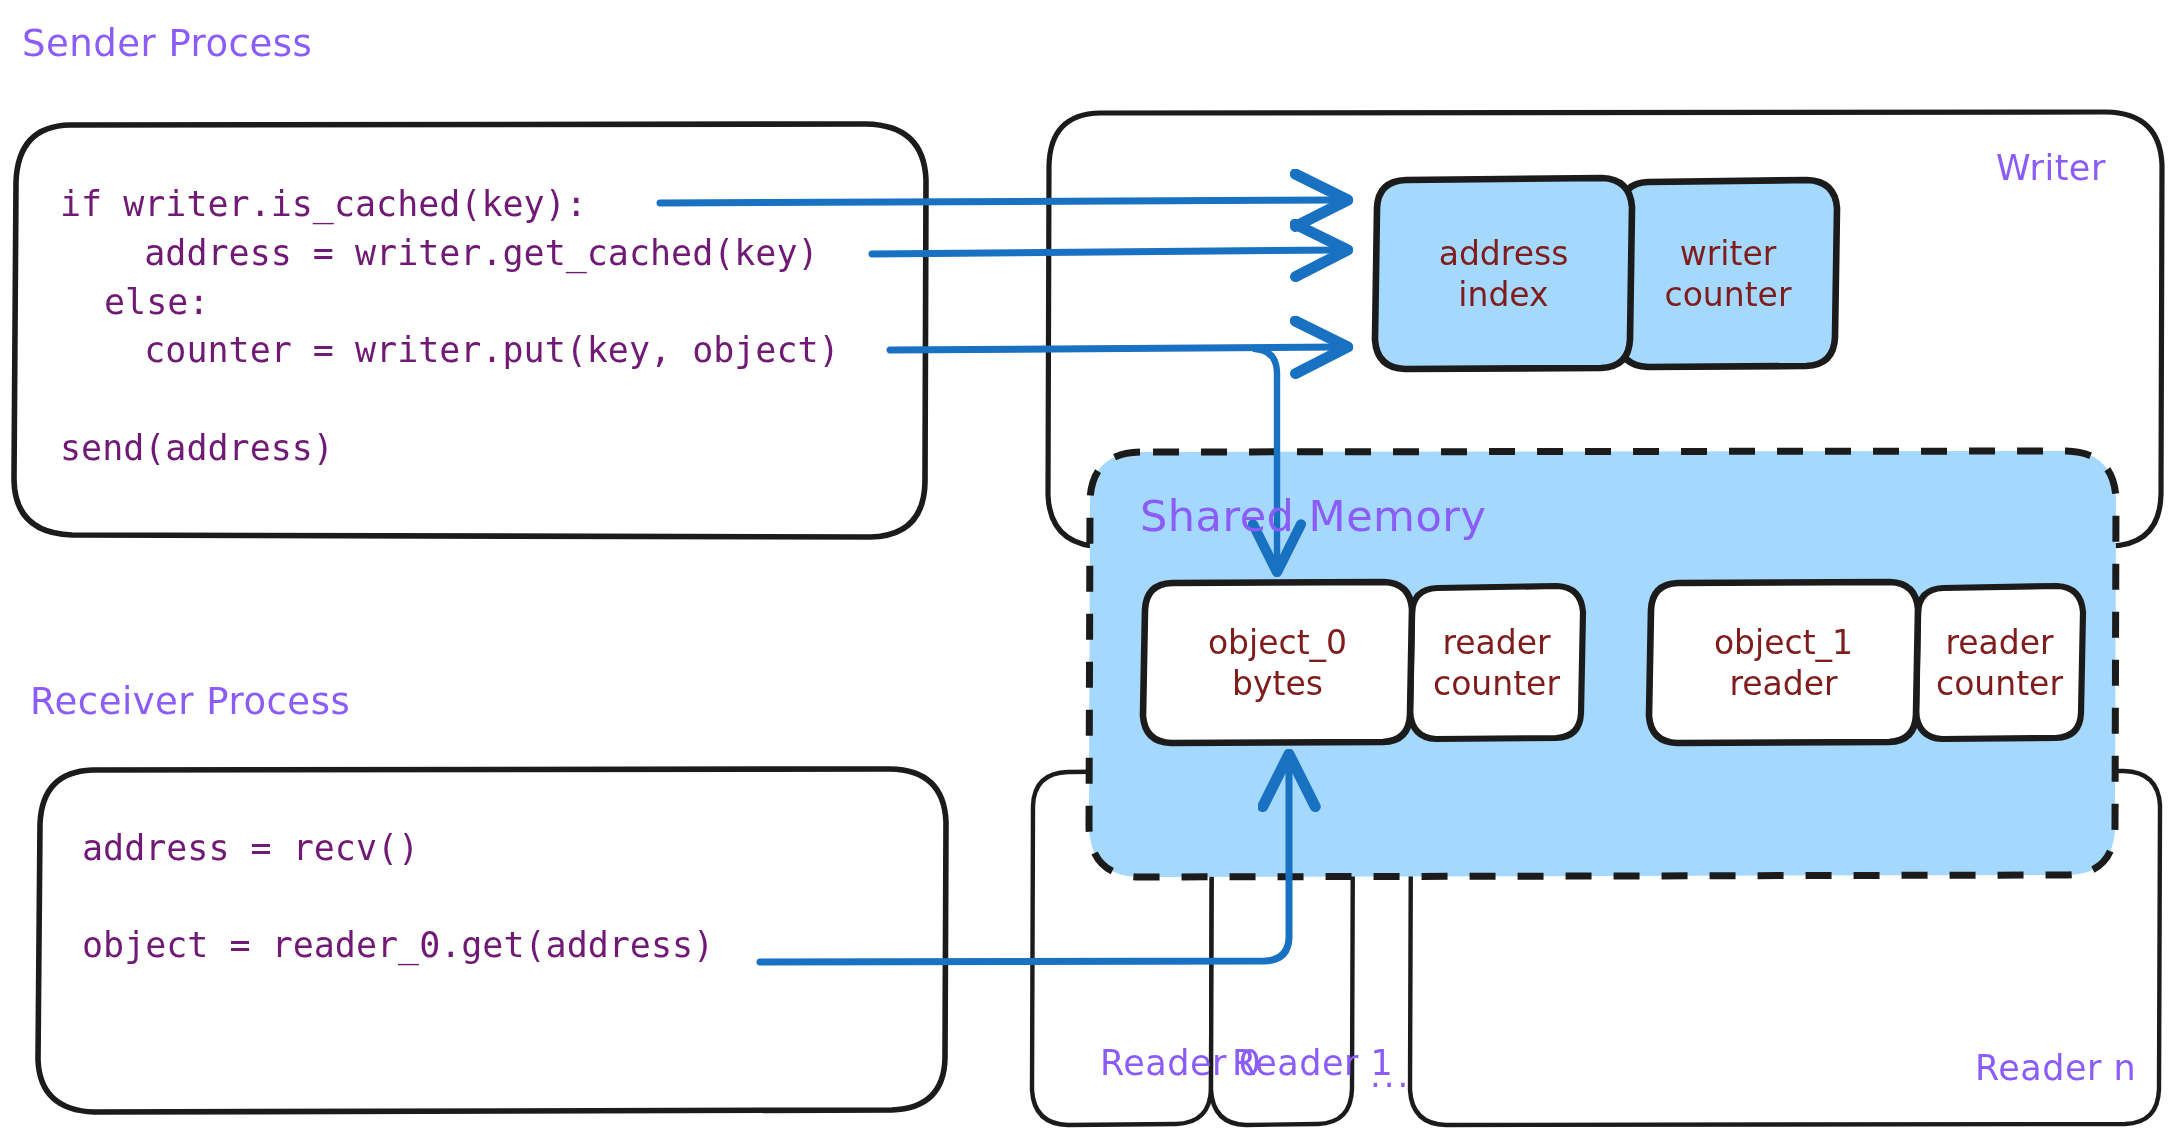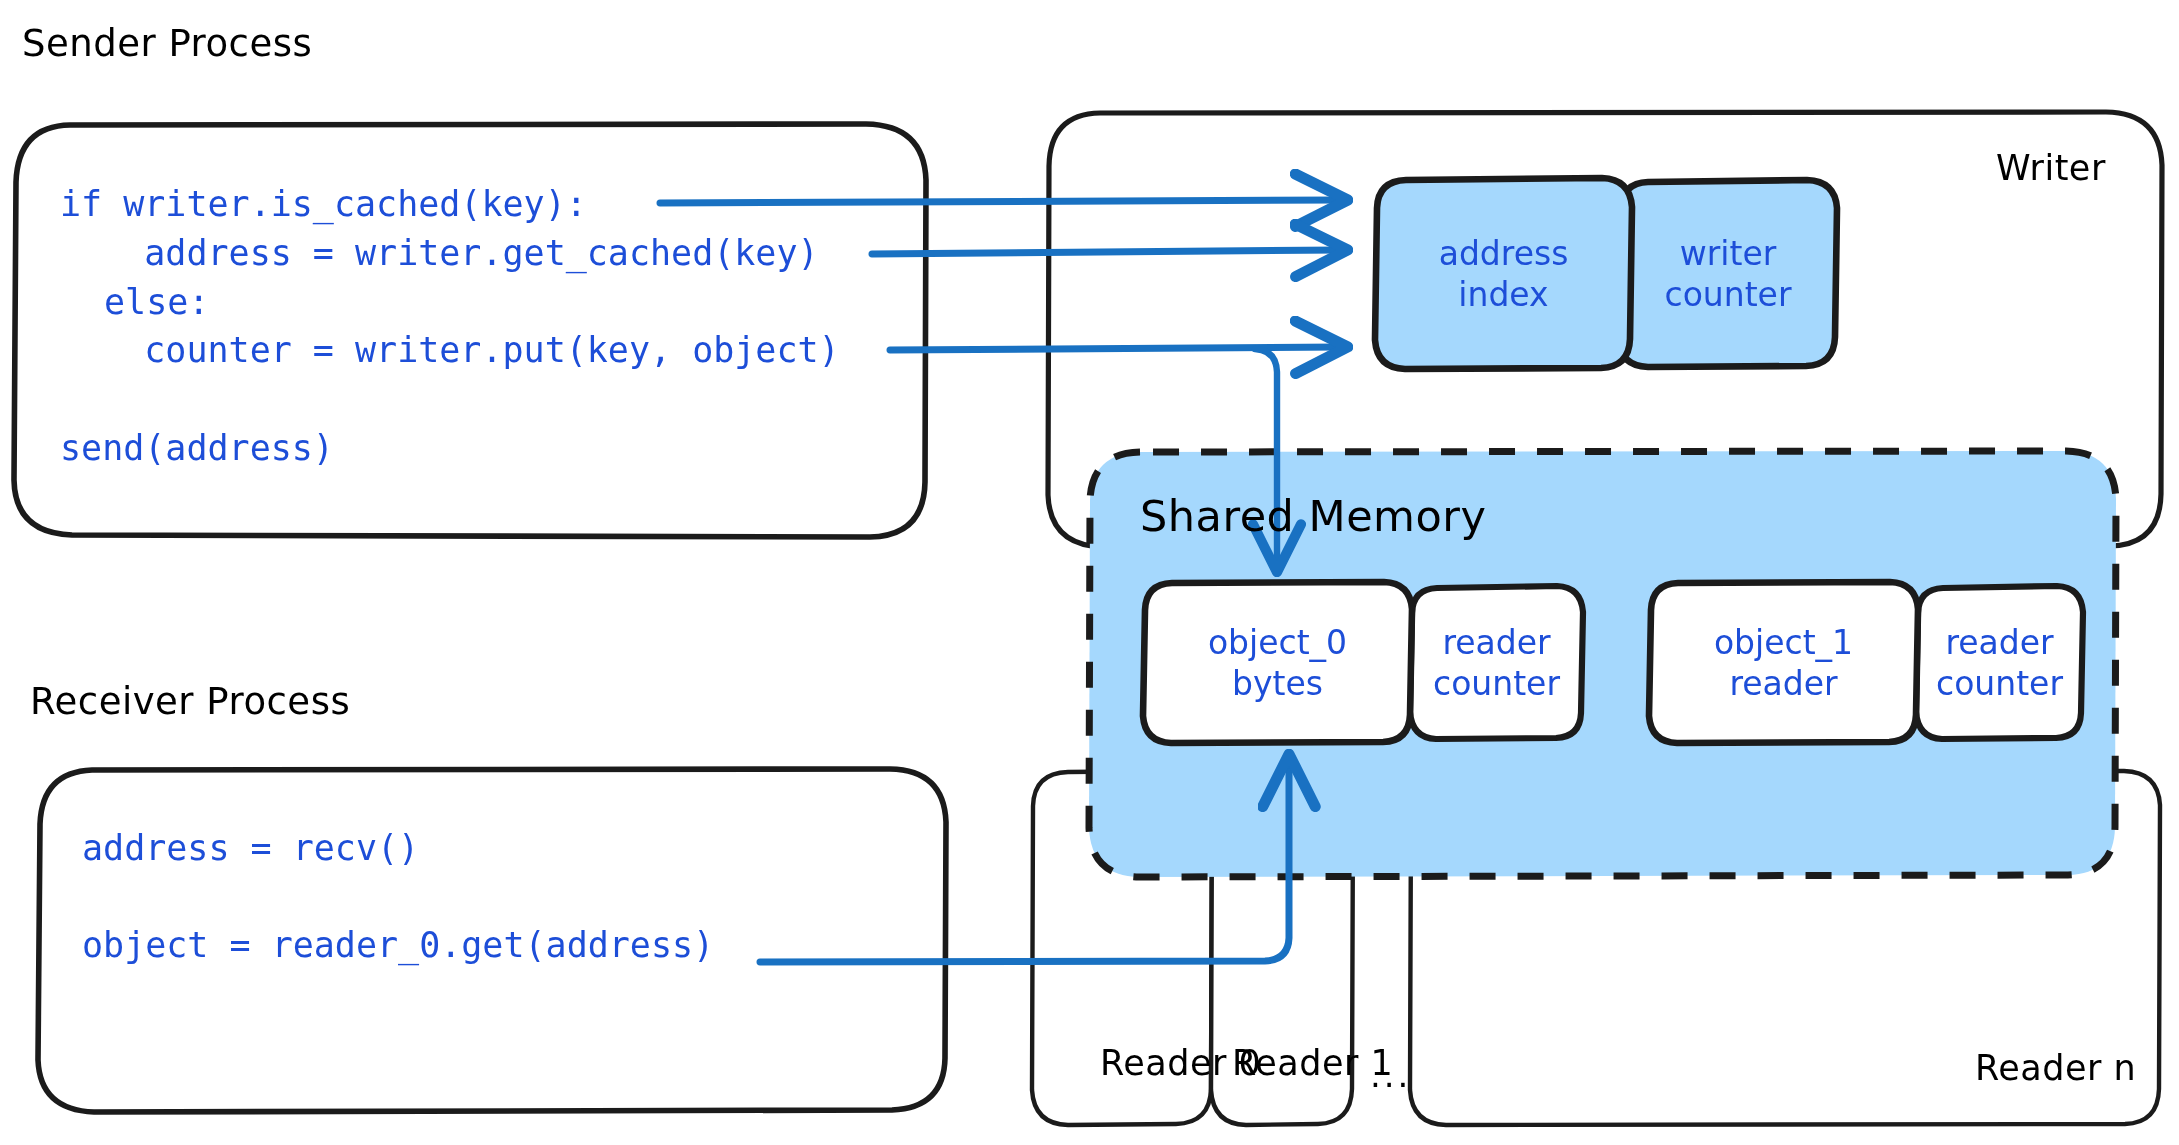--- a/index.html
+++ b/index.html
@@ -7,40 +7,40 @@
     width:2179px;height:1145px;position:relative;overflow:hidden;
     font-family:"DejaVu Sans", sans-serif;
     color:#1e1e1e;
   }
   #stage{position:absolute;inset:0;width:2179px;height:1145px;}
   svg#art{position:absolute;left:0;top:0;width:2179px;height:1145px;}
 
   .lbl{
     position:absolute;
     font-family:"DejaVu Sans", sans-serif;
-    color:#000000;
+    color:#8b5cf6;
     white-space:pre;
     letter-spacing:.5px;
   }
   .title{font-size:37px;font-weight:400;}
   .inner-title{font-size:43px;}
   .corner{font-size:35px;}
   .code{
     position:absolute;
     font-family:"DejaVu Sans Mono", monospace;
     font-size:35px;
-    color:#1d4ed8;
+    color:#701a75;
     white-space:pre;
     letter-spacing:0px;
   }
   .boxlabel{
     position:absolute;
     font-family:"DejaVu Sans", sans-serif;
     font-size:33px;
-    color:#1d4ed8;
+    color:#7f1d1d;
     text-align:center;
     line-height:1.25;
     white-space:pre-line;
     display:flex;align-items:center;justify-content:center;
   }
   .ellipsis{font-size:34px;letter-spacing:3px;}
 </style>
 </head>
 <body>
 

